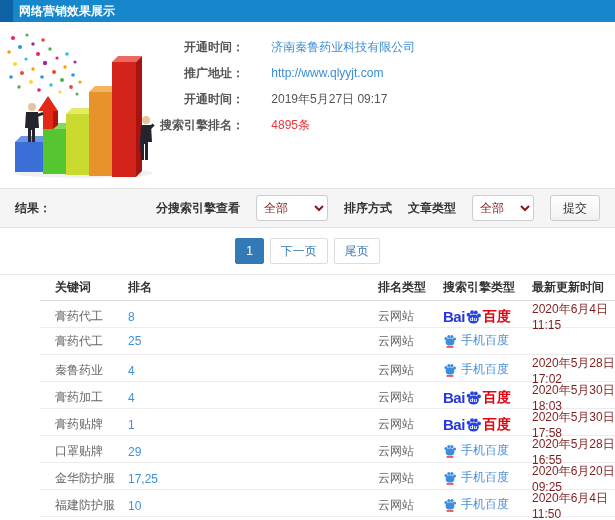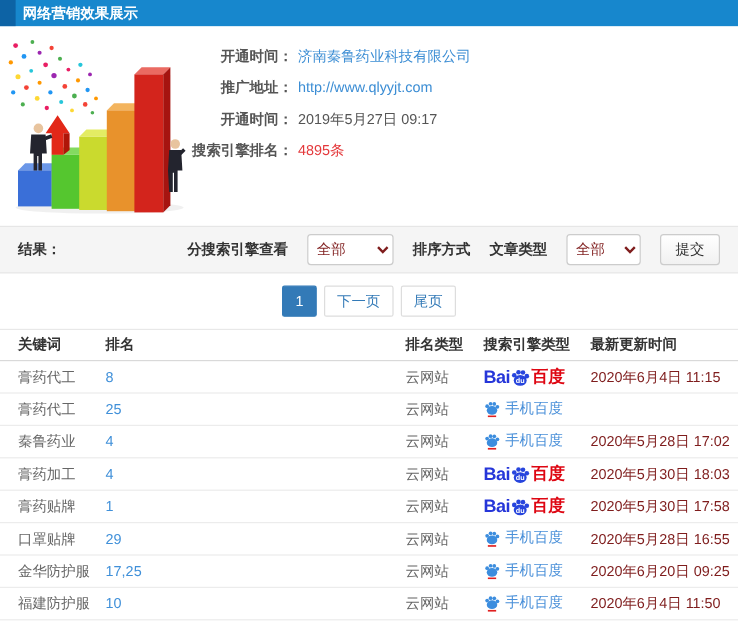--- a/index.html
+++ b/index.html
@@ -14,21 +14,21 @@
   .titlebar { height:22px; background:#1787cd; display:flex; align-items:center; }
   .titlebar-accent { width:13px; height:22px; background:#0d63a5; flex:none; }
   .titlebar .title { color:#fff; font-weight:bold; font-size:12px; margin-left:6px; }
 
   
   .info-section { position:relative; height:166px; background:#fff; }
   .clipart { position:absolute; left:5px; top:10px; }
   .info-list { position:absolute; left:160px; top:16px; }
   .info-row { height:26px; line-height:18px; white-space:nowrap; }
   .info-row .lbl { display:inline-block; width:84px; text-align:right; font-weight:bold; color:#555; }
-  .info-row .val { margin-left:1px; color:#555;text-align:right; }
+  .info-row .val { margin-left:24px; color:#555;text-align:right; }
   .info-row .val.link { color:#3b8dd4; text-decoration:none; cursor:pointer; }
   .info-row .val.hot { color:#e4393c; }
 
   
   .filter-bar {
     height:40px; background:#f5f5f5; border-top:1px solid #e3e3e3; border-bottom:1px solid #e3e3e3;
     display:flex; align-items:center; padding:16px 15px;
   }
   .result-label { font-weight:bold; color:#333; }
   .filter-controls { margin-left:auto; display:flex; align-items:center; gap:16px; }
@@ -48,21 +48,21 @@
   .page-btn {
     min-width:28px; height:26px; padding:0 10px; display:inline-flex; align-items:center; justify-content:center;
     border:1px solid #ddd; border-radius:2px; background:#fff; color:#337ab7; cursor:pointer; text-decoration:none;
   }
   .page-btn.current { background:#337ab7; border-color:#337ab7; color:#fff; }
 
   
   .rank-table { width:100%; border-top:1px solid #e8e8e8; }
   .trow, .thead-row {
     display:grid; grid-template-columns:73px 250px 65px 89px 1fr;
-    align-items:center; padding-left:15px;
+    align-items:center; padding-left:15px;margin-left:40px;
   }
   .thead-row { height:26px; font-weight:bold; color:#333; border-bottom:1px solid #d9d9d9; }
   .trow { height:27px; border-bottom:1px solid #ececec; color:#666; }
   .c-rank { color:#4090d9; cursor:pointer; }
   .c-date { color:#7f1d1d; }
 
   
   .baidu-full { display:inline-flex; align-items:center; }
   .baidu-full .bai { color:#2636d9; font-weight:bold; font-size:15px; letter-spacing:-0.5px; }
   .baidu-full .cn  { color:#de0612; font-weight:bold; font-size:14px; margin-left:1px; }

